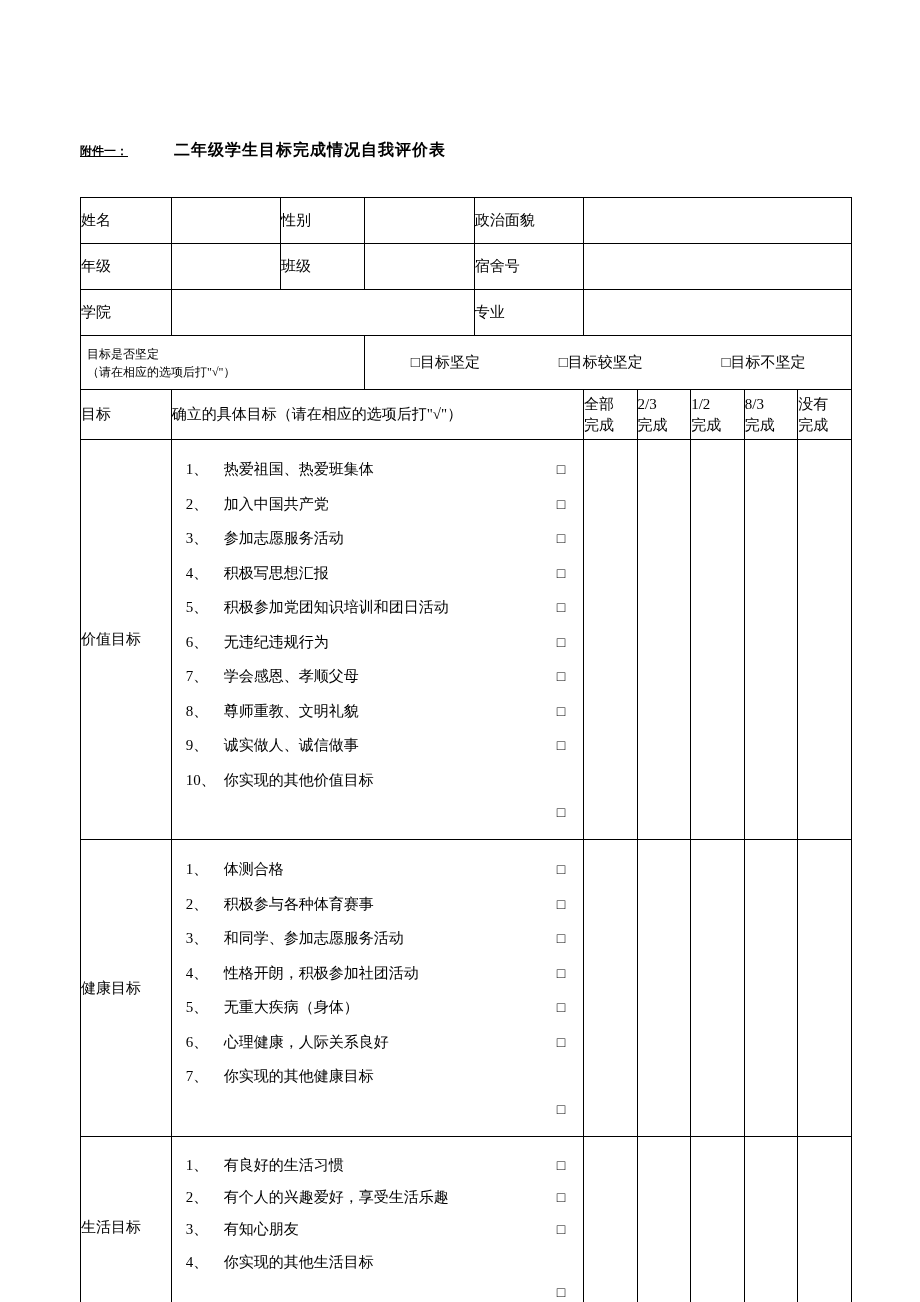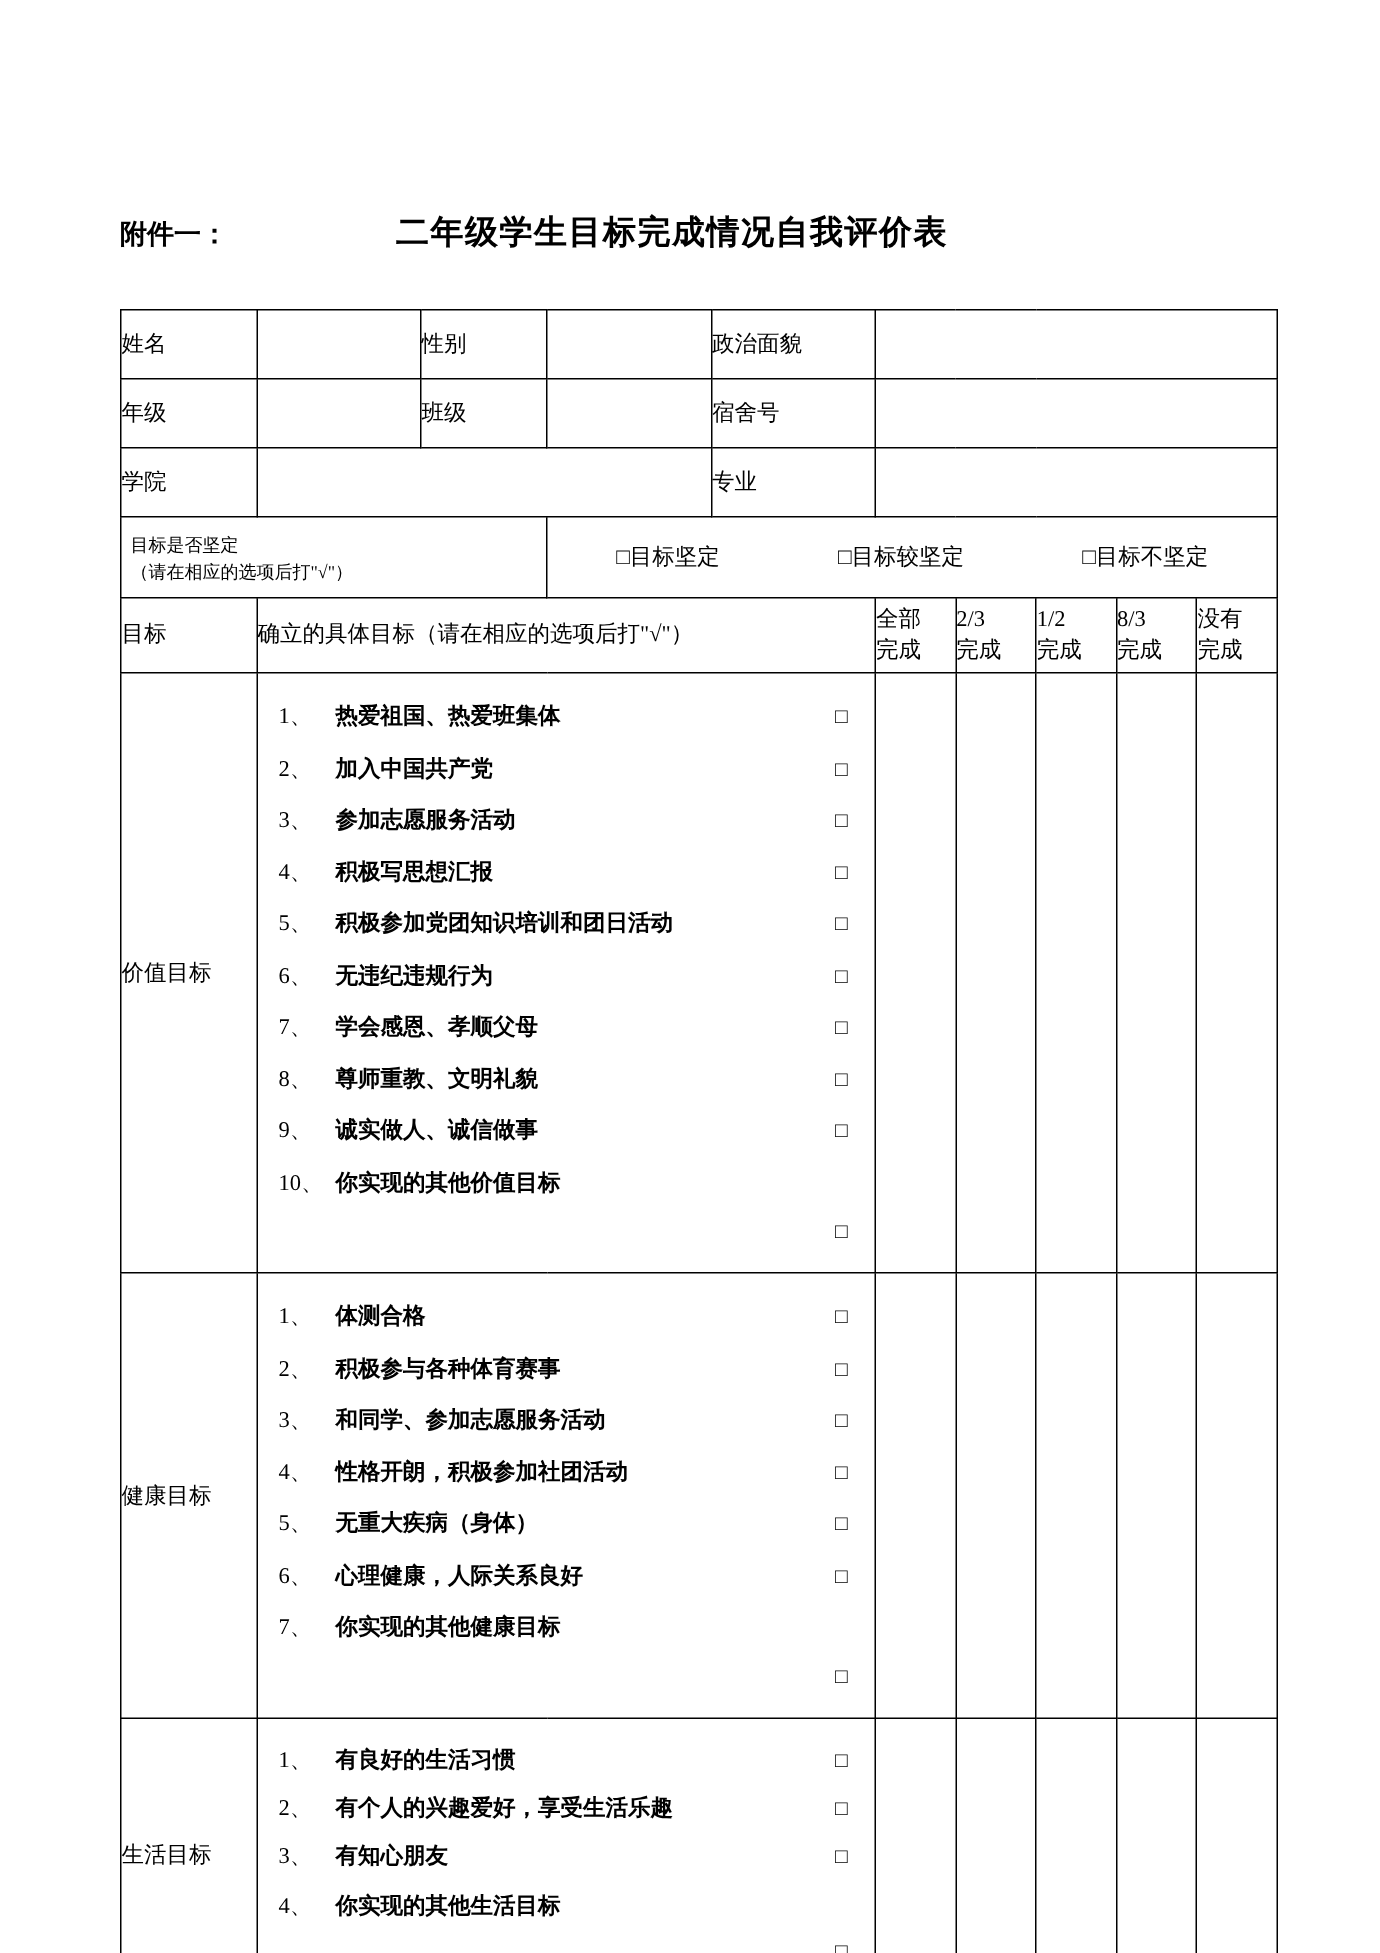--- a/index.html
+++ b/index.html
@@ -15,28 +15,28 @@
   .page {
     padding: 140px 68px 0 80px;
   }
   .header-line {
     display: flex;
     align-items: baseline;
     margin-bottom: 36px;
   }
   .attach {
     font-weight: bold;
-    font-size: 18px;
-    margin-right: 79px;
+    font-size: 12px;
+    margin-right: 46px;
+    text-decoration: underline;
   }
   .title {
     font-weight: bold;
-    font-size: 22px;
+    font-size: 16px;
     letter-spacing: 1px;
-    margin-left: 33px;
   }
   table {
     border-collapse: collapse;
     width: 100%;
     table-layout: fixed;
   }
   td, th {
     border: 1px solid #000;
     padding: 0;
     text-align: left;
@@ -61,21 +61,21 @@
     padding: 12px 14px 10px 14px;
     vertical-align: top;
   }
   .item-line {
     display: flex;
     align-items: baseline;
     line-height: 2.3;
     position: relative;
   }
   .item-num { width: 38px; flex: 0 0 38px; }
-  .item-text { flex: 1; font-weight: bold; }
+  .item-text { flex: 1; }
   .item-box {
     width: 16px;
     text-align: center;
     flex: 0 0 16px;
     font-size: 14px;
     position: relative;
   }
 </style>
 </head>
 <body>

